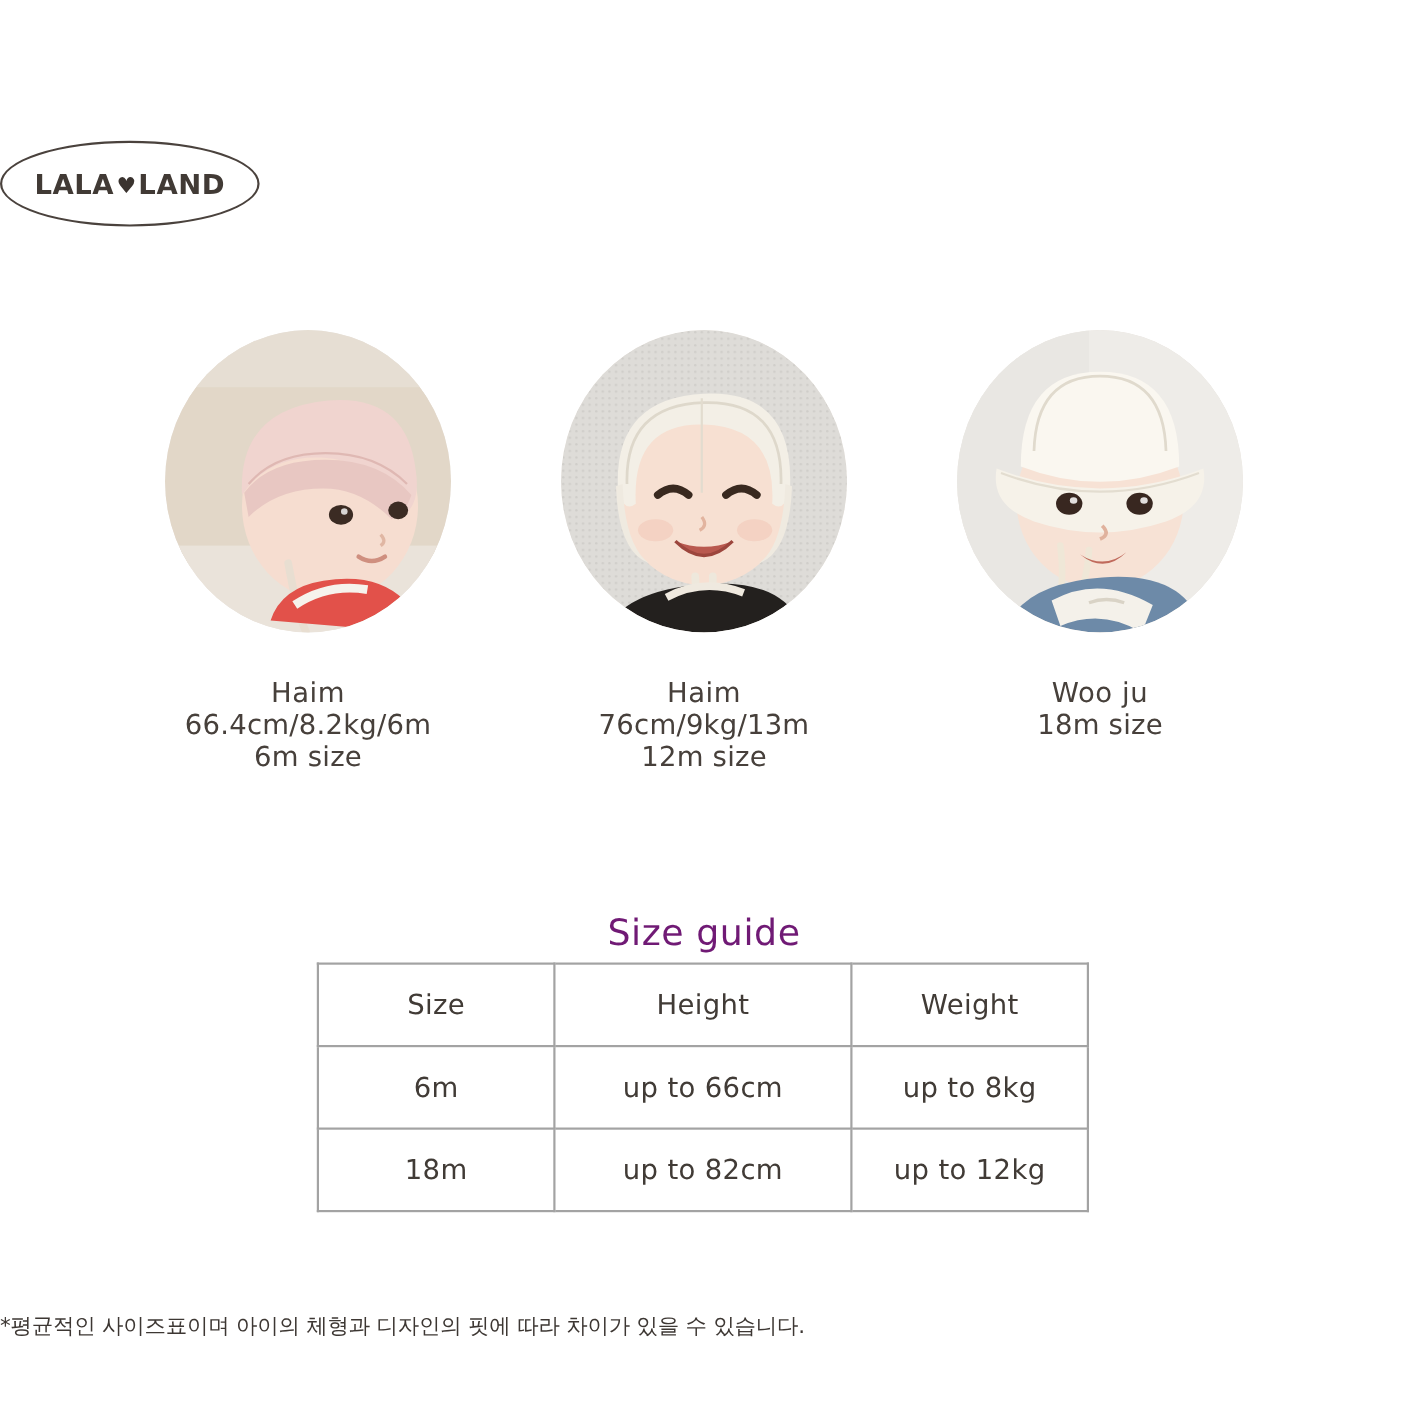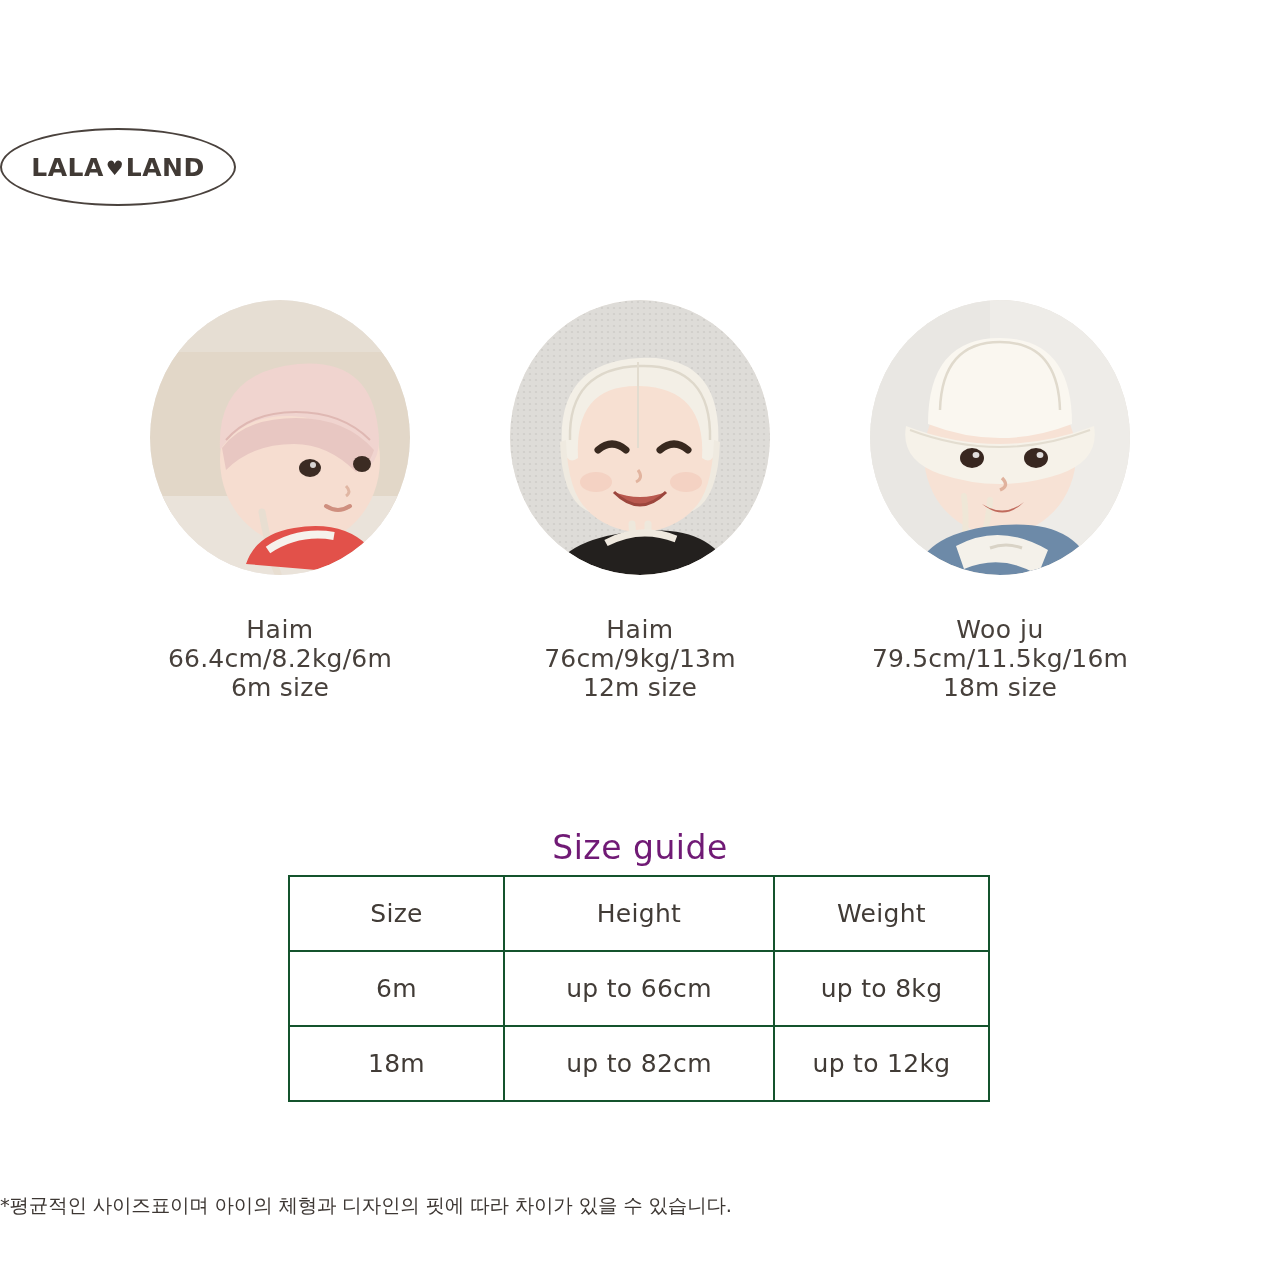--- a/index.html
+++ b/index.html
@@ -109,21 +109,21 @@
   table.size-table {
     position: absolute;
     top: 875px;
     left: 288px;
     width: 700px;
     border-collapse: collapse;
     table-layout: fixed;
   }
   table.size-table th,
   table.size-table td {
-    border: 2px solid #14532d;
+    border: 2px solid #a3a3a3;
     height: 71px;
     text-align: center;
     font-weight: normal;
     font-size: 25px;
     color: #413b36;
     letter-spacing: 0.3px;
   }
   table.size-table col.c1 { width: 215px; }
   table.size-table col.c2 { width: 270px; }
   table.size-table col.c3 { width: 215px; }
@@ -271,21 +271,20 @@
 
           <path d="M112 204 q22 14 42 -2 q-20 20 -42 2 z" fill="#c06a5c"></path>
 
           <path d="M44 275 q12 -44 88 -50 q78 -6 92 50 z" fill="#6d8aa8"></path>
           <path d="M86 246 q44 -24 92 4 l-10 25 q-36 -22 -74 -6 z" fill="#f4f1ea"></path>
           <path d="M120 248 q16 -6 32 0" stroke="#d9d3c6" stroke-width="3" fill="none"></path>
         </g>
       </svg>
     </div>
     <div class="model-name">Woo ju</div>
-    <div class="model-spec">79.5cm/11.5kg/16m</div>
     <div class="model-size">18m size</div>
   </div>
 
 </div>
 
 <div class="guide-title">Size guide</div>
 
 <table class="size-table">
   <colgroup>
     <col class="c1">

